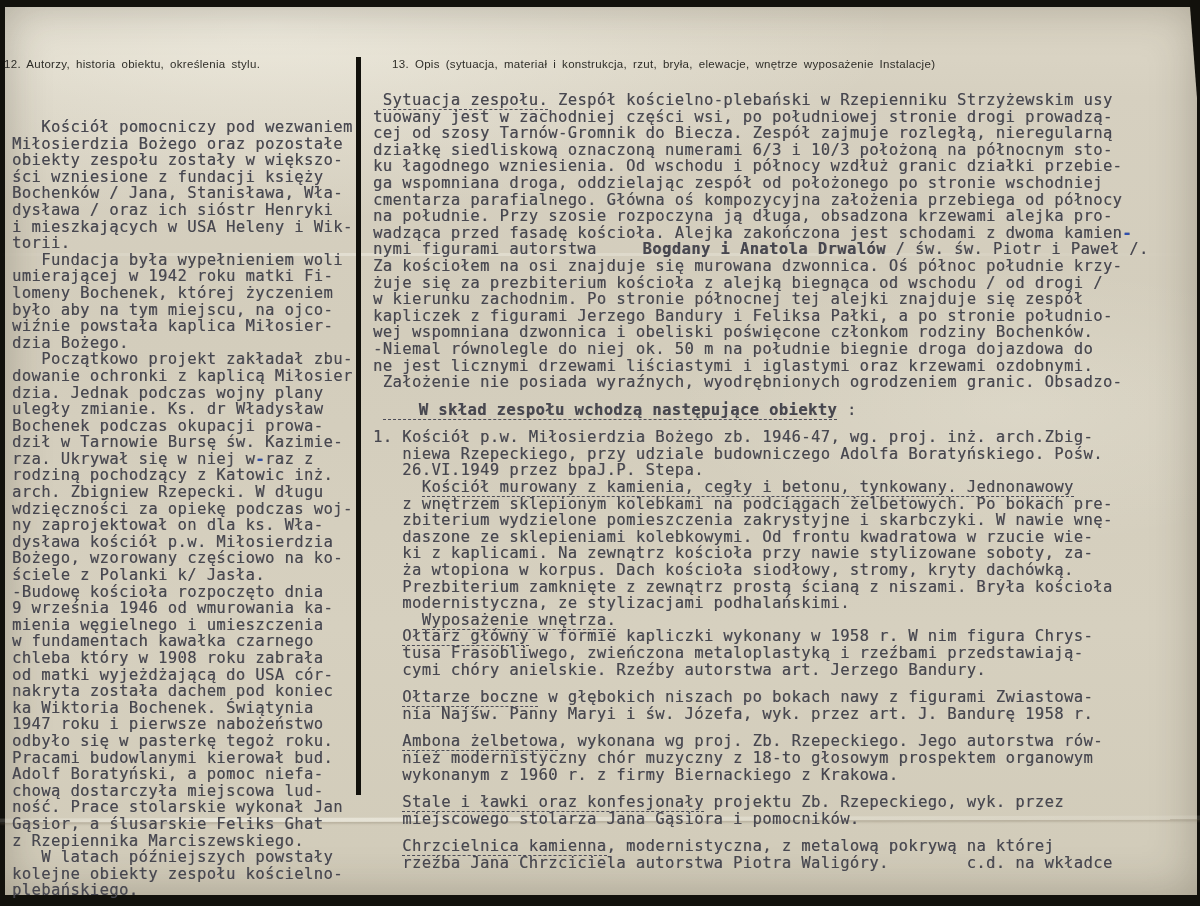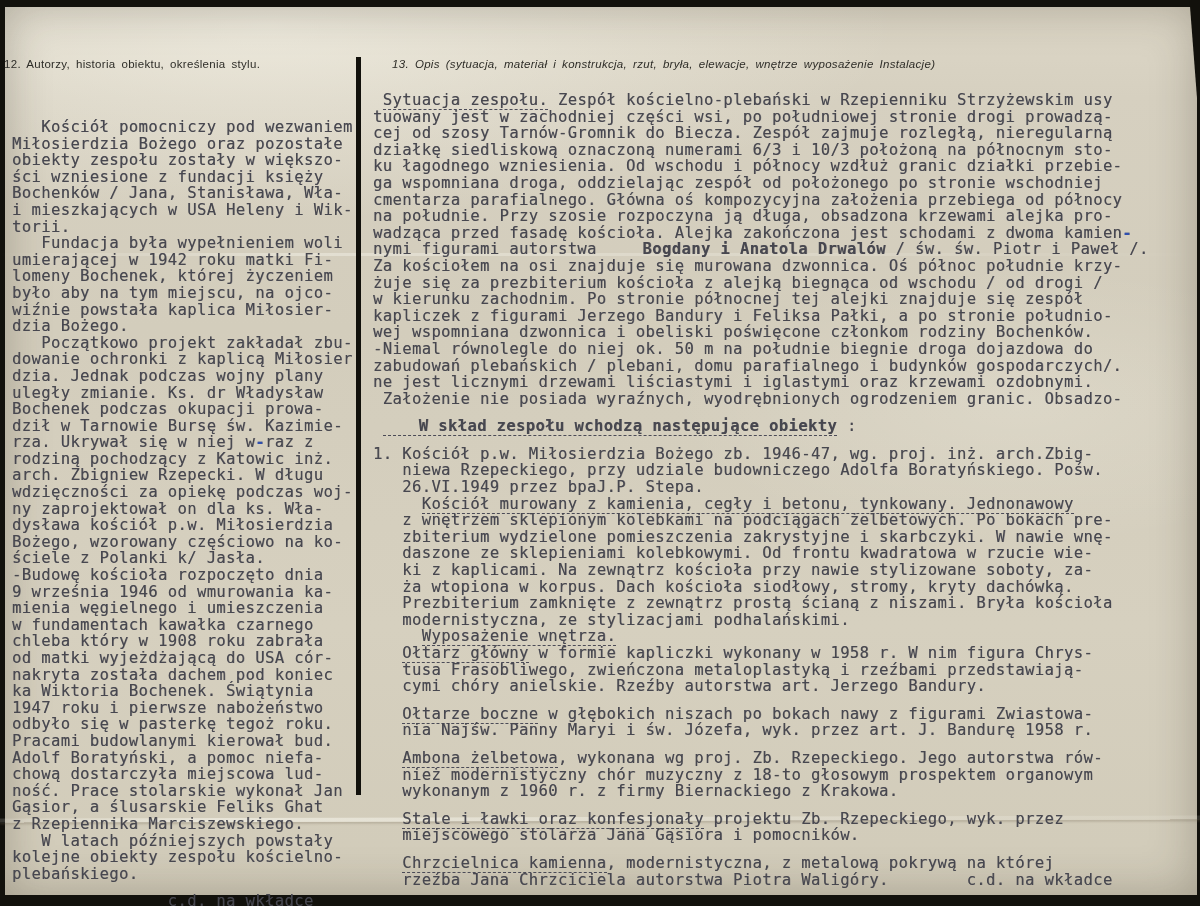--- a/index.html
+++ b/index.html
@@ -33,21 +33,21 @@
     box-shadow:0 2px 2px rgba(110,100,80,0.25);
     transform:rotate(-0.15deg);
   }
   .hdr{
     position:absolute;
     font-family:"Liberation Sans",sans-serif;
     font-size:11.5px;color:var(--printed_label_ink,#2e2d28);
     letter-spacing:.3px;word-spacing:2.5px;white-space:nowrap;
   }
   .hdr-left{left:4px;top:58px;}
-  .hdr-right{left:392px;top:58px;font-style:italic;}
+  .hdr-right{left:392px;top:58px;}
   .divider{
     position:absolute;left:356px;top:57px;width:4.5px;height:738px;
     background:var(--scan_edge,#0e0d0b);
   }
   .col{
     position:absolute;
     color:var(--ink,#47474f);
     font-size:15.5px;line-height:16.6px;letter-spacing:.4px;
   }
   .col-left{left:12px;top:91px;width:348px;margin-top:28px;}
@@ -68,20 +68,21 @@
   <div class="crease crease-2"></div>
   <div class="hdr hdr-left">12. Autorzy, historia obiektu, określenia stylu.</div>
   <div class="hdr hdr-right">13. Opis (sytuacja, materiał i konstrukcja, rzut, bryła, elewacje, wnętrze wyposażenie Instalacje)</div>
   <div class="divider"></div>
   <div class="col col-left">
       <div class="line"><span>   Kościół pomocniczy pod wezwaniem</span></div>
       <div class="line"><span>Miłosierdzia Bożego oraz pozostałe</span></div>
       <div class="line"><span>obiekty zespołu zostały w większo-</span></div>
       <div class="line"><span>ści wzniesione z fundacji księży</span></div>
       <div class="line"><span>Bochenków / Jana, Stanisława, Wła-</span></div>
+      <div class="line"><span>dysława / oraz ich sióstr Henryki</span></div>
       <div class="line"><span>i mieszkających w USA Heleny i Wik-</span></div>
       <div class="line"><span>torii.</span></div>
       <div class="line"><span>   Fundacja była wypełnieniem woli</span></div>
       <div class="line"><span>umierającej w 1942 roku matki Fi-</span></div>
       <div class="line"><span>lomeny Bochenek, której życzeniem</span></div>
       <div class="line"><span>było aby na tym miejscu, na ojco-</span></div>
       <div class="line"><span>wiźnie powstała kaplica Miłosier-</span></div>
       <div class="line"><span>dzia Bożego.</span></div>
       <div class="line"><span>   Początkowo projekt zakładał zbu-</span></div>
       <div class="line"><span>dowanie ochronki z kaplicą Miłosier</span></div>
@@ -129,21 +130,20 @@
       <div class="line"><span>cmentarza parafialnego. Główna oś kompozycyjna założenia przebiega od północy</span></div>
       <div class="line"><span>na południe. Przy szosie rozpoczyna ją długa, obsadzona krzewami alejka pro-</span></div>
       <div class="line"><span>wadząca przed fasadę kościoła. Alejka zakończona jest schodami z dwoma kamien</span><span class="pen">-</span></div>
       <div class="line"><span>nymi figurami autorstwa </span><span class="b">Bogdany i Anatola Drwalów</span><span> / św. św. Piotr i Paweł /.</span></div>
       <div class="line"><span>Za kościołem na osi znajduje się murowana dzwonnica. Oś północ południe krzy-</span></div>
       <div class="line"><span>żuje się za prezbiterium kościoła z alejką biegnąca od wschodu / od drogi /</span></div>
       <div class="line"><span>w kierunku zachodnim. Po stronie północnej tej alejki znajduje się zespół</span></div>
       <div class="line"><span>kapliczek z figurami Jerzego Bandury i Feliksa Pałki, a po stronie południo-</span></div>
       <div class="line"><span>wej wspomniana dzwonnica i obeliski poświęcone członkom rodziny Bochenków.</span></div>
       <div class="line"><span>-Niemal równolegle do niej ok. 50 m na południe biegnie droga dojazdowa do</span></div>
-      <div class="line"><span>zabudowań plebańskich / plebani, domu parafialnego i budynków gospodarczych/.</span></div>
       <div class="line"><span>ne jest licznymi drzewami liściastymi i iglastymi oraz krzewami ozdobnymi.</span></div>
       <div class="line"><span> Założenie nie posiada wyraźnych, wyodrębnionych ogrodzeniem granic. Obsadzo-</span></div>
       <div class="line blank"><span></span></div>
       <div class="line"><span> </span><span class="u b">W skład zespołu wchodzą następujące obiekty</span><span> :</span></div>
       <div class="line blank"><span></span></div>
       <div class="line"><span>1. Kościół p.w. Miłosierdzia Bożego zb. 1946-47, wg. proj. inż. arch.Zbig-</span></div>
       <div class="line"><span>   niewa Rzepeckiego, przy udziale budowniczego Adolfa Boratyńskiego. Pośw.</span></div>
       <div class="line"><span>   26.VI.1949 przez bpaJ.P. Stepa.</span></div>
       <div class="line"><span>     </span><span class="u">Kościół murowany z kamienia, cegły i betonu, tynkowany. Jednonawowy</span></div>
       <div class="line"><span>   z wnętrzem sklepionym kolebkami na podciągach żelbetowych. Po bokach pre-</span></div>

